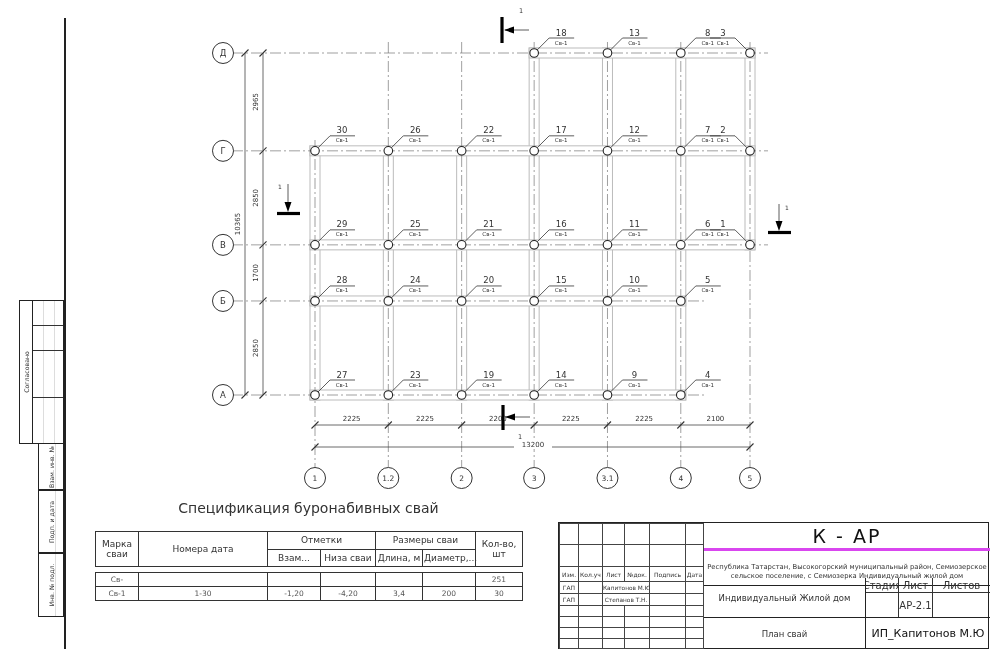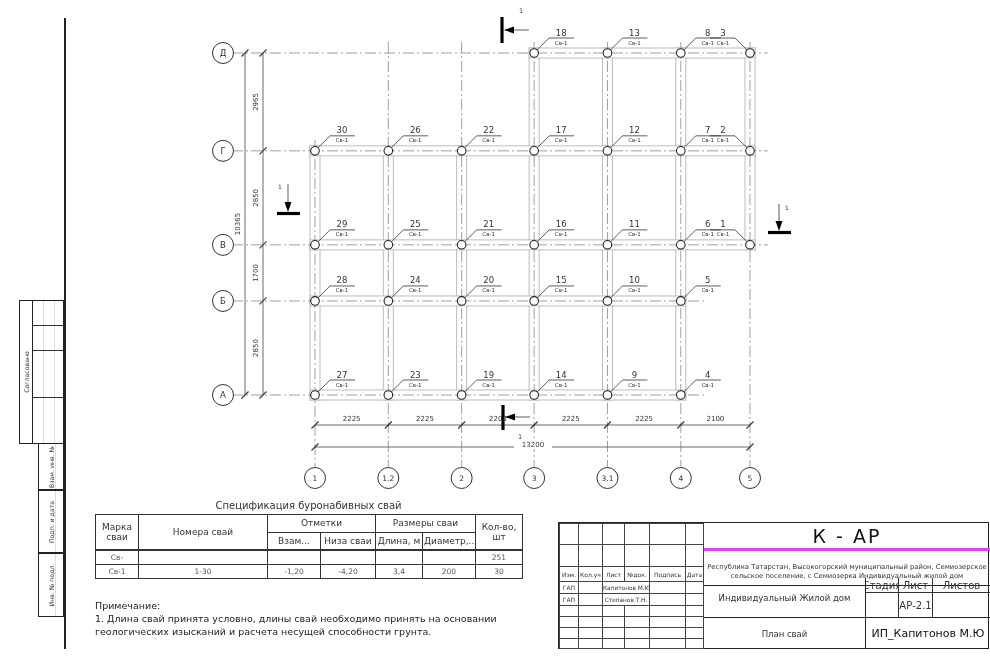--- a/index.html
+++ b/index.html
@@ -14,27 +14,27 @@
   .box-soglas{left:19px;top:300px;width:45px;height:144px}
   .box-soglas .lab{position:absolute;left:0;top:0;width:13px;height:100%;border-right:1px solid #222}
   .box-soglas .hline{position:absolute;left:13px;right:0;height:0;border-top:1px solid #333}
   .box-soglas .vlite{position:absolute;top:0;bottom:0;width:0;border-left:1px solid #ddd}
   .box-vzam{left:38px;top:443px;width:26px;height:47px}
   .box-podp{left:38px;top:490px;width:26px;height:63px}
   .box-inv{left:38px;top:553px;width:26px;height:64px}
   .vlite2{position:absolute;top:0;bottom:0;left:16px;width:0;border-left:1px solid #ddd}
   
   .spec-area{position:absolute;left:95px;top:500px;width:427px}
-  .spec-title{text-align:center;font-size:10px;color:#333;margin-bottom:3px}
+  .spec-title{text-align:center;font-size:14px;color:#333;margin-bottom:15px}
   table{border-collapse:collapse;table-layout:fixed}
   .spec-header,.spec-data{width:427px}
   .spec-header td{border:1px solid #333;text-align:center;font-size:9px;color:#333;padding:0 1px;line-height:10.5px}
   .spec-header tr.r1 td{height:18px}
   .spec-header tr.r2 td{height:17px}
-  .spec-data{border:1.4px solid #333}
+  .spec-data{margin-top:5px;border:1.4px solid #333}
   .spec-data td{border:1px solid #333;text-align:center;font-size:7.5px;color:#555;height:14px;padding:0;overflow:hidden;white-space:nowrap}
   .notes{position:absolute;left:95px;top:599px;font-size:9.5px;line-height:13px;color:#222}
   
   .tb{position:absolute;left:558px;top:522px;width:431px;height:127px;border:1.4px solid #222;background:#fff}
   .tb-stamp{position:absolute;left:0;top:0;width:145px;height:100%;border-right:1px solid #222}
   .stamp{width:100%;height:100%}
   .stamp td{border:0.8px solid #444;font-size:6px;color:#333;text-align:center;padding:0;overflow:hidden;white-space:nowrap}
   .stamp td.nm{font-size:5.8px}
   .stamp tr.h21 td{height:21px}.stamp tr.h22 td{height:22px}.stamp tr.h15 td{height:15px}
   .stamp tr.h12 td{height:12px}.stamp tr.h11 td{height:11px}.stamp tr.h10 td{height:10px}
@@ -309,21 +309,21 @@
           <col style="width:129px">
           <col style="width:53px">
           <col style="width:55px">
           <col style="width:47px">
           <col style="width:53px">
           <col style="width:47px">
         </colgroup>
       <tbody>
           <tr class="r1">
         <td rowspan="2">Марка сваи</td>
-        <td rowspan="2">Номера свай</td>
+        <td rowspan="2">Номера дата</td>
         <td colspan="2">Отметки</td>
         <td colspan="2">Размеры сваи</td>
         <td rowspan="2">Кол-во, шт</td>
       </tr>
       <tr class="r2">
         <td>Взам...</td>
         <td>Низа сваи</td>
         <td>Длина, м</td>
         <td>Диаметр,...</td>
       </tr>
@@ -355,25 +355,20 @@
         <td>-1,20</td>
         <td>-4,20</td>
         <td>3,4</td>
         <td>200</td>
         <td>30</td>
       </tr>
     </tbody>
       </table>
   </div>
 
-  <div class="notes">
-    <div>Примечание:</div>
-    <div>1. Длина свай принята условно, длины свай необходимо принять на основании</div>
-    <div>геологических изысканий и расчета несущей способности грунта.</div>
-  </div>
 
   <div class="tb">
     <div class="tb-stamp">
       <table class="stamp">
         <colgroup>
             <col style="width:19px">
             <col style="width:24px">
             <col style="width:22px">
             <col style="width:25px">
             <col style="width:36px">

